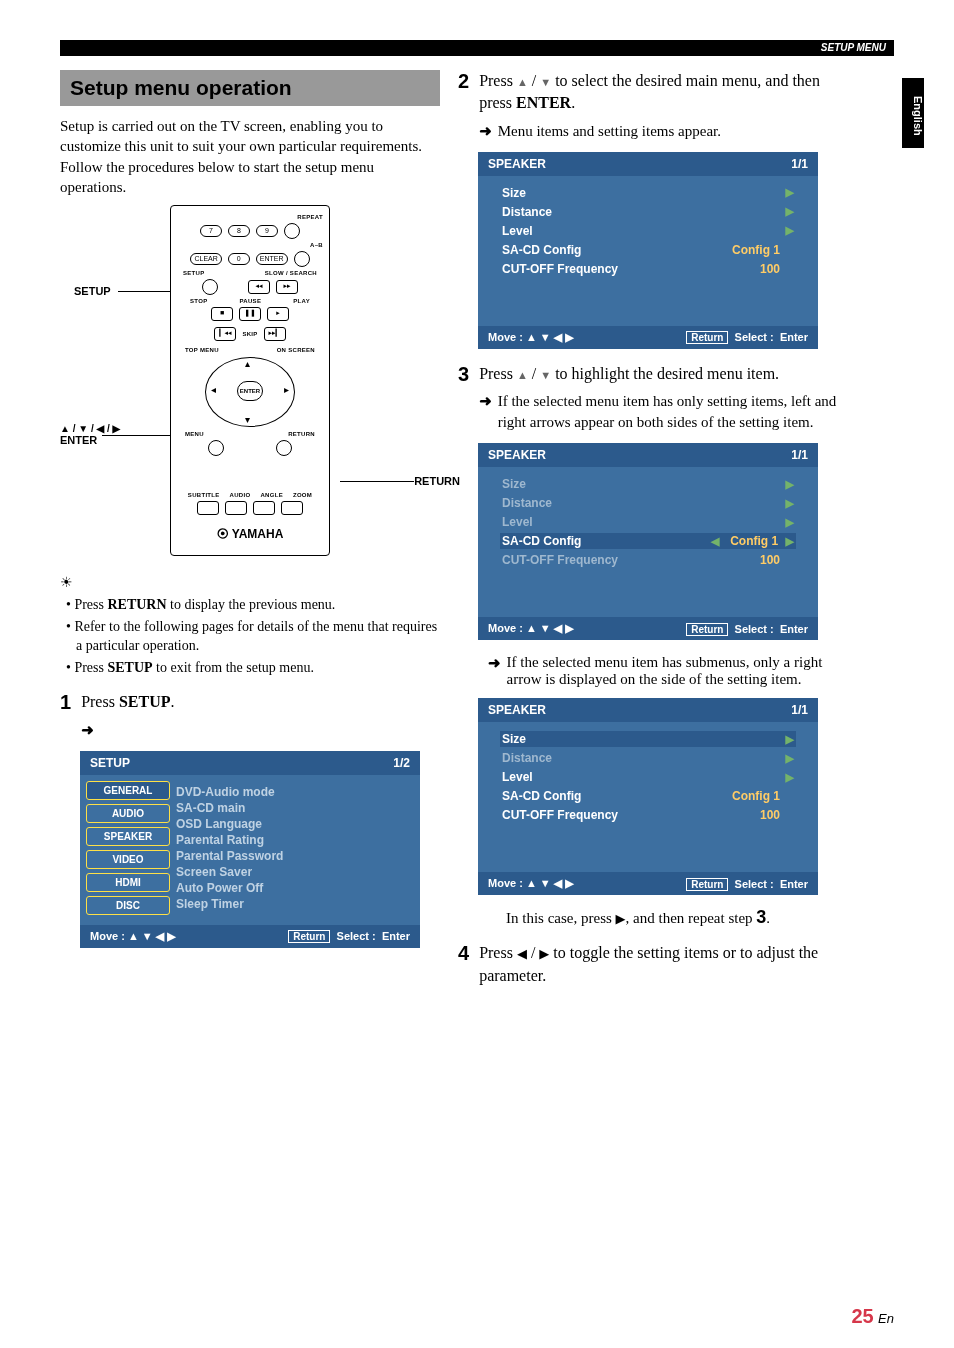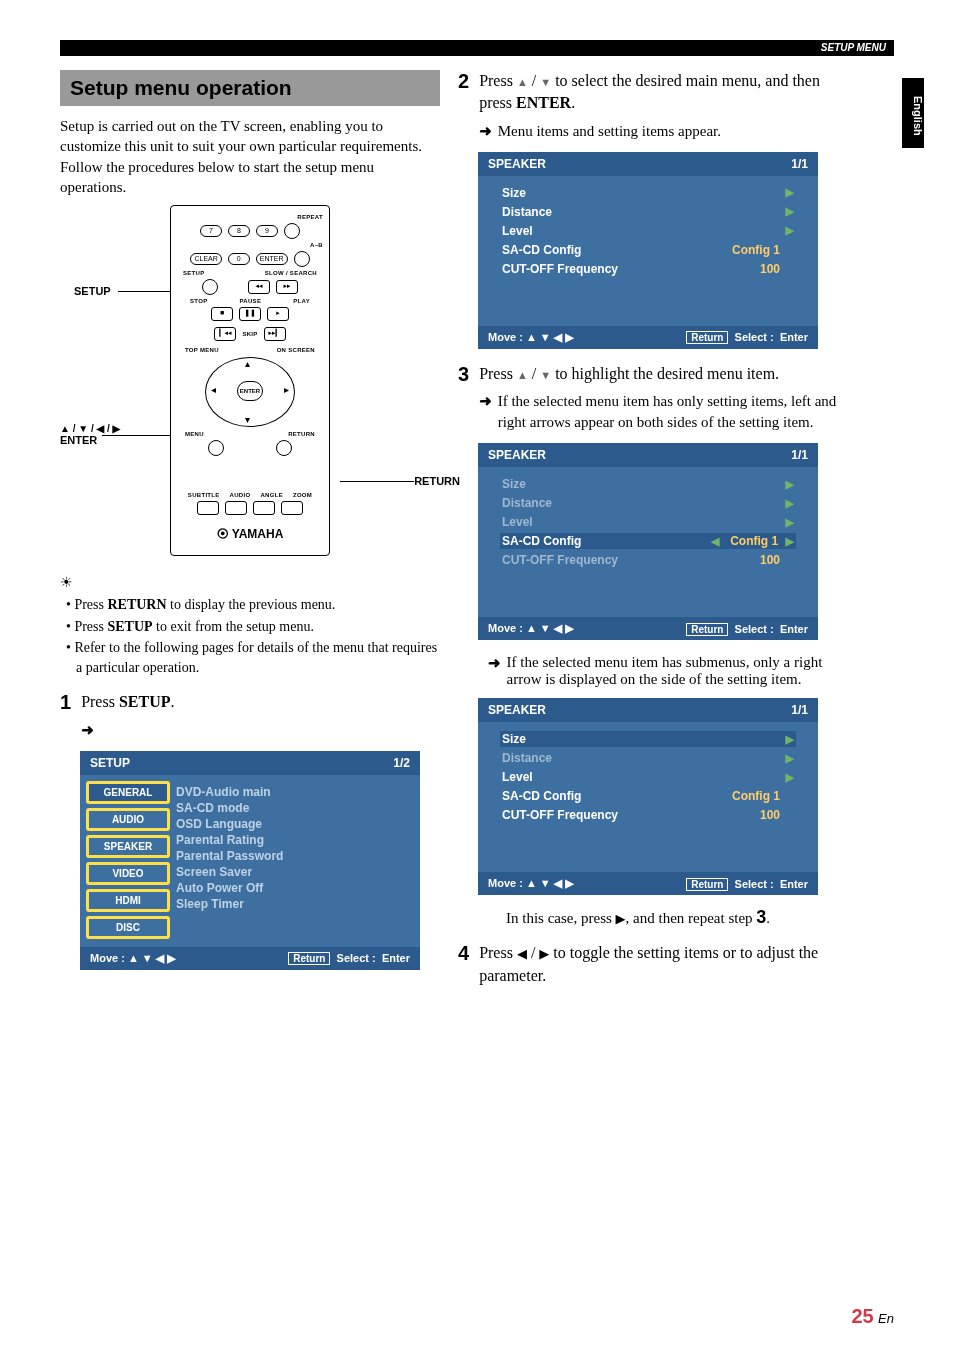--- a/index.html
+++ b/index.html
@@ -120,21 +120,21 @@
     display:flex; justify-content:space-between;
   }
   .osd-body {
     background: #3d6fa0;
     padding: 2px 0 4px 0;
     min-height: 150px;
     display:flex;
   }
   .osd-body.single { display:block; padding:6px 10px; }
   .osd-tabs { width:90px; padding:4px 0 4px 6px; display:flex; flex-direction:column; gap:4px; }
-  .osd-tab { border:3px solid #fde047; border-radius:3px; padding:3px 4px; font-size:10px; text-align:center; }
+  .osd-tab { border:1px solid #fde047; border-radius:3px; padding:3px 4px; font-size:10px; text-align:center; }
   .osd-tab.active { background:#2c5a8c; }
   .osd-list { flex:1; padding:6px 10px 6px 6px; color:#bfd2e3; }
   .osd-list div { margin:2px 0; }
   .osd-row { display:flex; justify-content:space-between; align-items:center; margin:3px 12px; padding:1px 2px; }
   .osd-row.sel { background:#2c5a8c; }
   .osd-row.dim { color:#9fb8cf; }
   .osd-row .lbl { }
   .osd-row .val { color:#ffcc66; margin-right:14px; }
   .osd-row .chev { color:#74b36a; font-size:11px; }
   .osd-row .chev-left { color:#74b36a; font-size:11px; margin-right:4px; }
@@ -256,22 +256,22 @@
           <span class="rbtn sq"></span>
           <span class="rbtn sq"></span>
         </div>
       <div style="margin-top:12px;font-family:Arial;font-weight:bold;font-size:12px;">⦿ <span>YAMAHA</span></div>
     </div>
   </div>
 
   <span class="tip-icon">☀</span>
   <ul class="bullets">
     <li>Press <b class="k">RETURN</b> to display the previous menu.</li>
+    <li>Refer to the following pages for details of the menu that requires a particular operation.</li>
     <li>Press <b class="k">SETUP</b> to exit from the setup menu.</li>
-    <li>Refer to the following pages for details of the menu that requires a particular operation.</li>
   </ul>
 
   <div class="step-row">
     <div class="step-num">1</div>
     <div class="step-body">
       <span>Press </span><b class="k">SETUP</b><span>.</span>
       <div class="sub-arrow">
           <span class="arr">➜</span>
         </div>
     </div>
@@ -285,22 +285,22 @@
     <div class="osd-body">
       <div class="osd-tabs">
         <div class="osd-tab active">GENERAL</div>
         <div class="osd-tab">AUDIO</div>
         <div class="osd-tab">SPEAKER</div>
         <div class="osd-tab">VIDEO</div>
         <div class="osd-tab">HDMI</div>
         <div class="osd-tab">DISC</div>
       </div>
       <div class="osd-list">
-        <div>DVD-Audio main</div>
-        <div>SA-CD mode</div>
+        <div>DVD-Audio mode</div>
+        <div>SA-CD main</div>
         <div>OSD Language</div>
         <div>Parental Rating</div>
         <div>Parental Password</div>
         <div>Screen Saver</div>
         <div>Auto Power Off</div>
         <div>Sleep Timer</div>
       </div>
     </div>
     <div class="osd-ftr">
       <span>Move : ▲ ▼ ◀ ▶</span>

